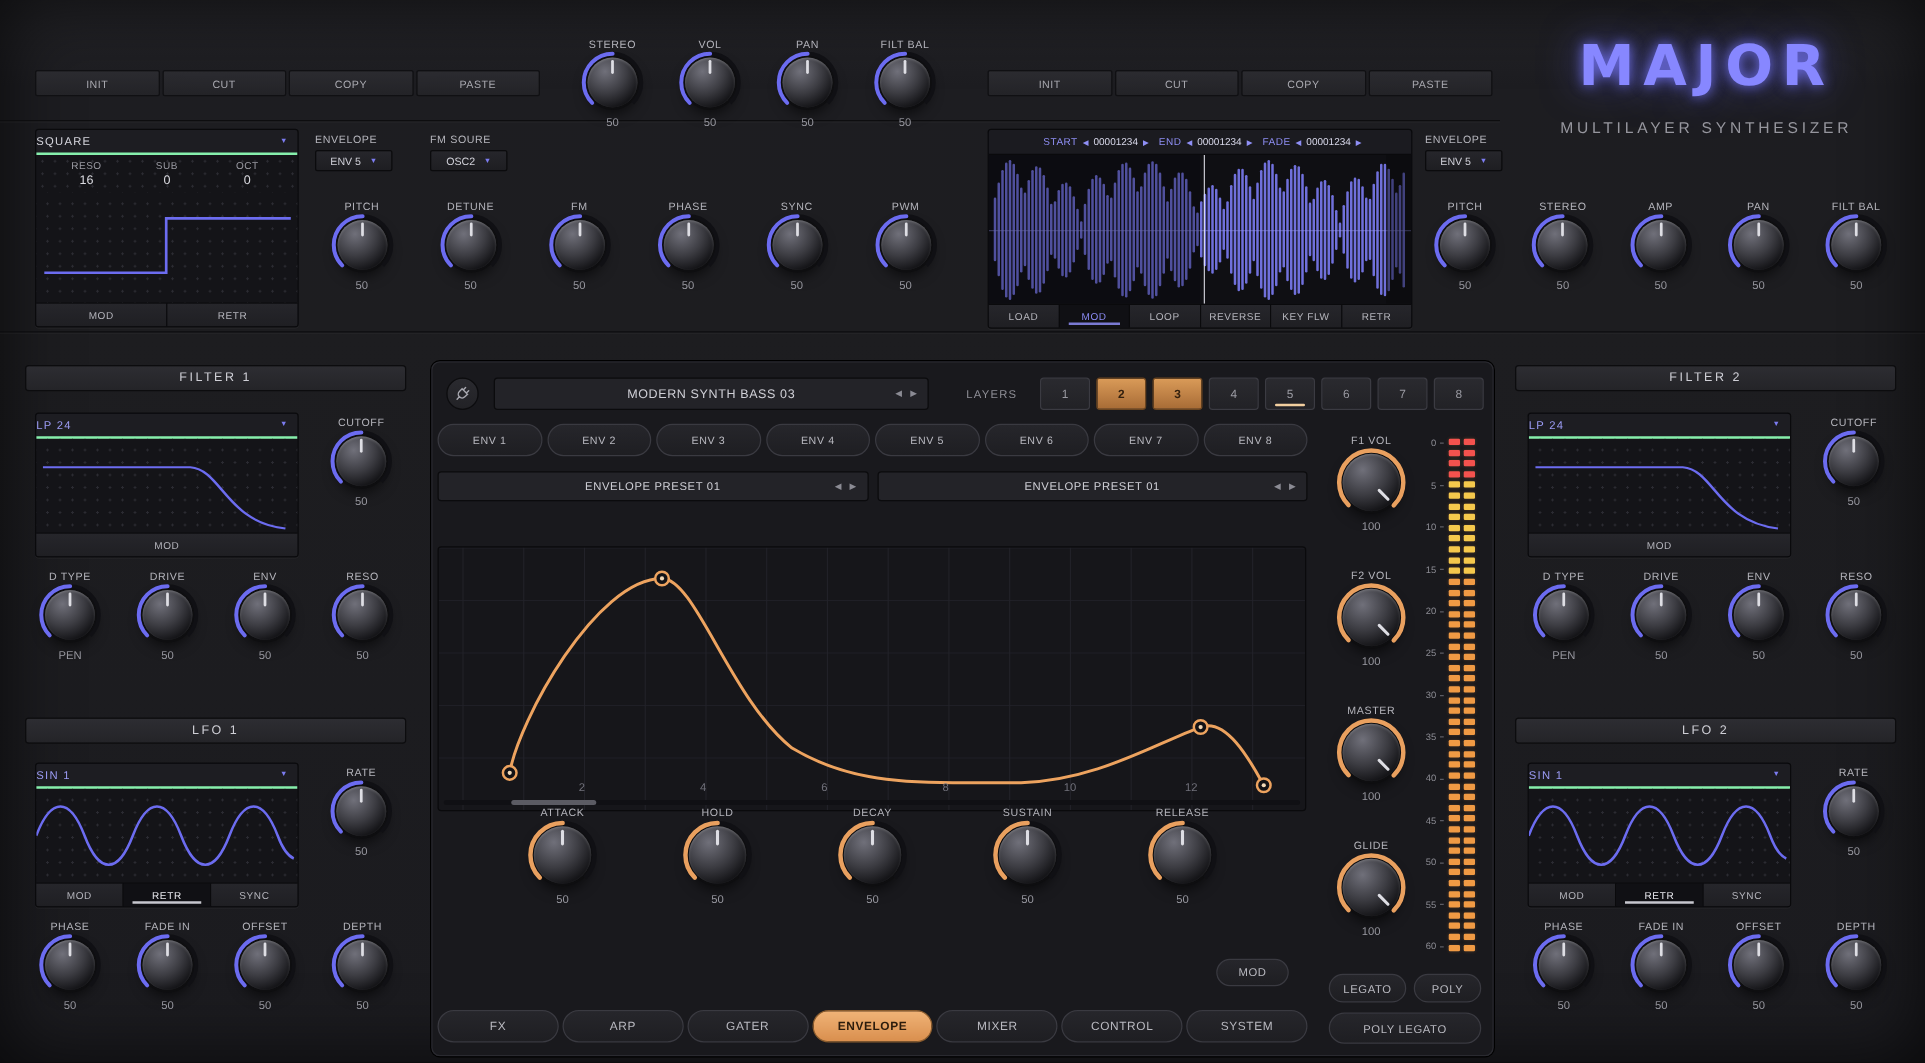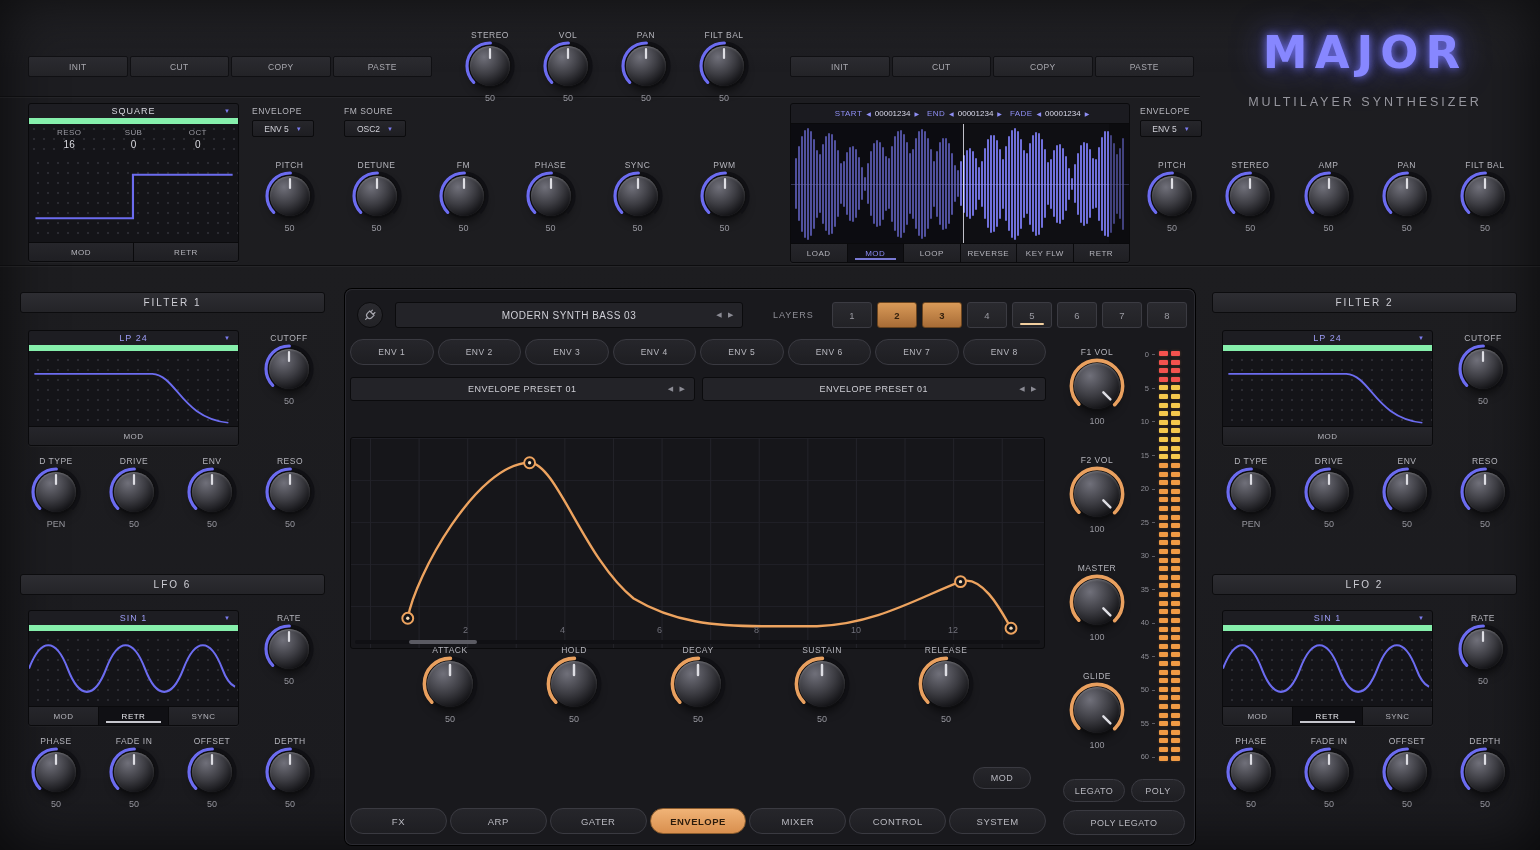--- a/index.html
+++ b/index.html
@@ -38,22 +38,22 @@
   
   .selgrp{display:flex;flex-direction:column;gap:4px;align-items:flex-start}
   .sellab{font-size:8.5px;color:#b6b6bd;letter-spacing:.5px;white-space:nowrap}
   .select{display:flex;align-items:center;justify-content:center;gap:7px;background:linear-gradient(#26262b,#1e1e22);
     border:1px solid #0b0b0d;border-radius:2px;height:17px;font-size:8.5px;color:#d0d0d8;padding:0 6px}
   .caret{color:#7c7cf0;font-size:6px;line-height:1}
 
   
   .disp{background:#141418;border:1px solid #0a0a0c;border-radius:3px;display:flex;flex-direction:column;overflow:hidden;
     box-shadow:0 1px 0 rgba(255,255,255,.03)}
-  .disp-head{height:20px;flex:none;display:flex;align-items:center;justify-content:center;gap:6px;background:#1d1d22;
-    border-bottom:6px solid #86efac;font-size:9px;color:#d6d6de;letter-spacing:1px;position:relative}
+  .disp-head{height:20px;flex:none;display:flex;align-items:center;justify-content:flex-start;gap:6px;background:#1d1d22;
+    border-bottom:2px solid #86efac;font-size:9px;color:#d6d6de;letter-spacing:1px;position:relative}
   .disp-head .caret{position:absolute;right:7px}
   .disp-body{flex:1;position:relative;background-image:radial-gradient(#2b2b32 .8px,transparent 1px);background-size:10px 10px;background-position:4px 4px}
   .disp-body svg{position:absolute;inset:0;width:100%;height:100%}
   .disp-foot{height:19px;flex:none;display:flex;border-top:1px solid #0a0a0c}
   .fbtn{flex:1;display:flex;align-items:center;justify-content:center;background:linear-gradient(#26262b,#1f1f23);
     font-size:8px;color:#b5b5bc;border-right:1px solid #0a0a0c;position:relative;letter-spacing:.5px}
   .fbtn:last-child{border-right:0}
   .fbtn.act{background:#101014;color:#8c8cf5}
   .fbtn.act::after{content:"";position:absolute;left:7px;right:7px;bottom:2px;height:2px;background:currentColor;opacity:.85}
   .fbtn.w.act{color:#e8e8ee}
@@ -631,21 +631,21 @@
          <circle cx="26" cy="26" r="23" fill="none" stroke="#101014" stroke-width="3.2" stroke-dasharray="108.4 144.5"></circle>
          <circle cx="26" cy="26" r="23" fill="none" stroke="#6c6cf0" stroke-width="3.2" stroke-dasharray="54.2 144.5" stroke-linecap="round"></circle>
        </g>
        <line x1="26.0" y1="18.0" x2="26.0" y2="9.0" stroke="#dedee4" stroke-width="2.2" stroke-linecap="round"></line>
      </svg>
         </span>
       <span class="kval">50</span>
       </div>
     </div>
 
-  <div class="hdrbar abs" style="left:20px;top:574px;width:305px">LFO 6</div>
+  <div class="hdrbar abs" style="left:20px;top:574px;width:305px">LFO 1</div>
   <div class="disp abs" style="left:28px;top:610px;width:211px;height:116px">
     <div class="disp-head">
       <span class="bluetxt">SIN 1</span>
       <span class="caret">▼</span>
     </div>
     <div class="disp-body">
       <svg viewBox="0 0 211 70" preserveAspectRatio="none">
         <path fill="none" stroke="#6c6cf0" stroke-width="2" d="M0,35 C12,6 27,6 39,35 C51,64 66,64 78,35 C90,6 105,6 117,35 C129,64 144,64 156,35 C168,6 183,6 195,35 C199,45 203,50 208,52"></path>
       </svg>
     </div>

